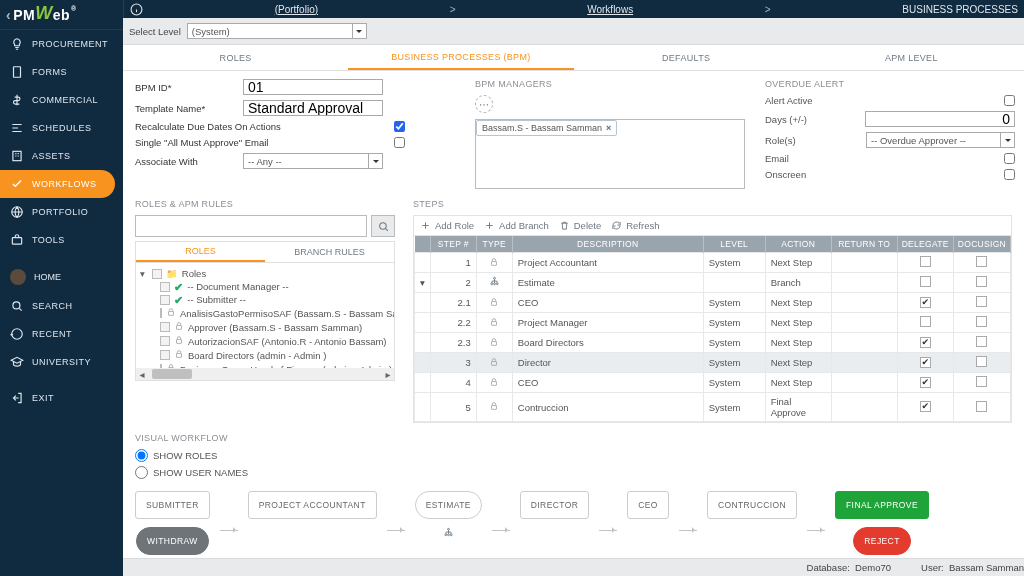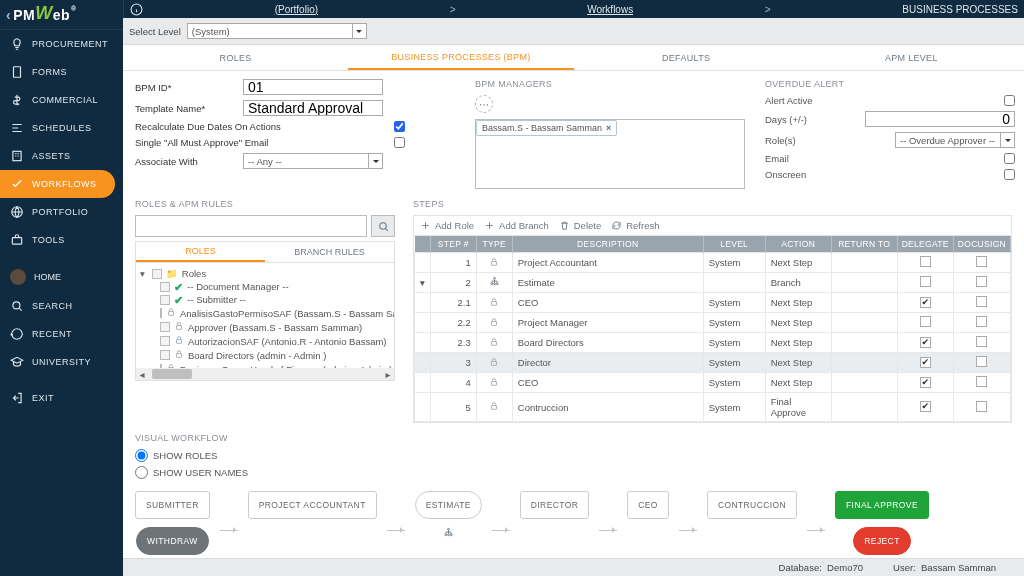--- a/index.html
+++ b/index.html
@@ -76,21 +76,21 @@
 .radios label { display:flex; align-items:center; gap:5px; font-size:9.5px; color:#555; }
 .flow { display:flex; align-items:flex-start; gap:10px; padding:4px 0 10px 0; }
 .node { border:1px solid #c9ccd0; border-radius:3px; padding:8px 10px; font-size:8.5px; color:#666; letter-spacing:.4px; text-align:center; background:#fff; position:relative;}
 .node.dark { background:#6f7479; color:#fff; border-color:#6f7479; border-radius:14px; }
 .node.pill { border-radius:14px; }
 .node.green { background:#1fa43a; color:#fff; border-color:#1fa43a; }
 .node.red { background:#e33b2e; color:#fff; border-color:#e33b2e; border-radius:14px; }
 .flowcol { display:flex; flex-direction:column; align-items:center; gap:8px; }
 .harrow { width:18px; height:1px; background:#bfc4c8; align-self:center; margin-top:14px; position:relative;}
 .harrow::after { content:""; position:absolute; right:-1px; top:-3px; border:3px solid transparent; border-left-color:#bfc4c8;}
-.statusbar { height:18px; background:#e9eaec; border-top:1px solid #d9dadd; display:flex; align-items:center; justify-content:flex-end; gap:30px; padding:0 28px; font-size:9.5px; color:#444;}
+.statusbar { height:18px; background:#e9eaec; border-top:1px solid #d9dadd; display:flex; align-items:center; justify-content:flex-end; gap:30px; padding:0 0; font-size:9.5px; color:#444;}
 .branch-icon { width:11px; height:11px; display:inline-block;}
 .branch-icon svg { width:11px; height:11px; }
 .lockicon { width:10px; height:10px; }
 </style>
 </head>
 <body>
 
 <div class="app">
 
   <div class="sidebar">
@@ -260,21 +260,21 @@
           <div class="formrow">
               <label>Alert Active</label>
               <input type="checkbox" class="chk right" style="">
             </div>
           <div class="formrow">
               <label>Days (+/-)</label>
               <input class="txt right" style="width: 150px; text-align: right;" value="0">
             </div>
           <div class="formrow">
               <label>Role(s)</label>
-              <div class="select right" style="width:120px">
+              <div class="select right" style="width:149px">
                 <span>-- Overdue Approver --</span>
                 <span class="arrow"></span>
               </div>
             </div>
           <div class="formrow">
               <label>Email</label>
               <input type="checkbox" class="chk right" style="">
             </div>
           <div class="formrow">
               <label>Onscreen</label>

